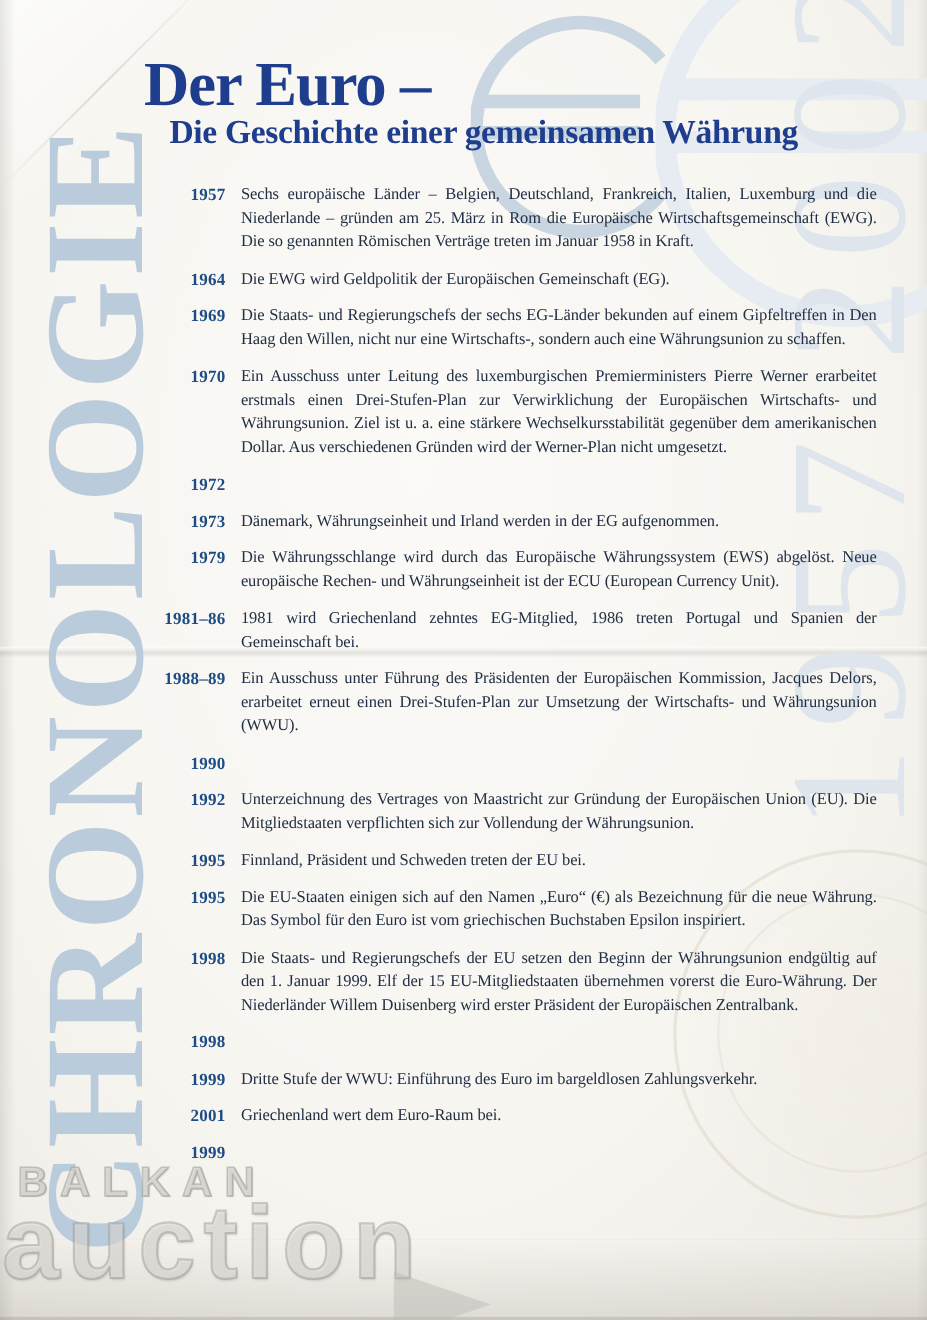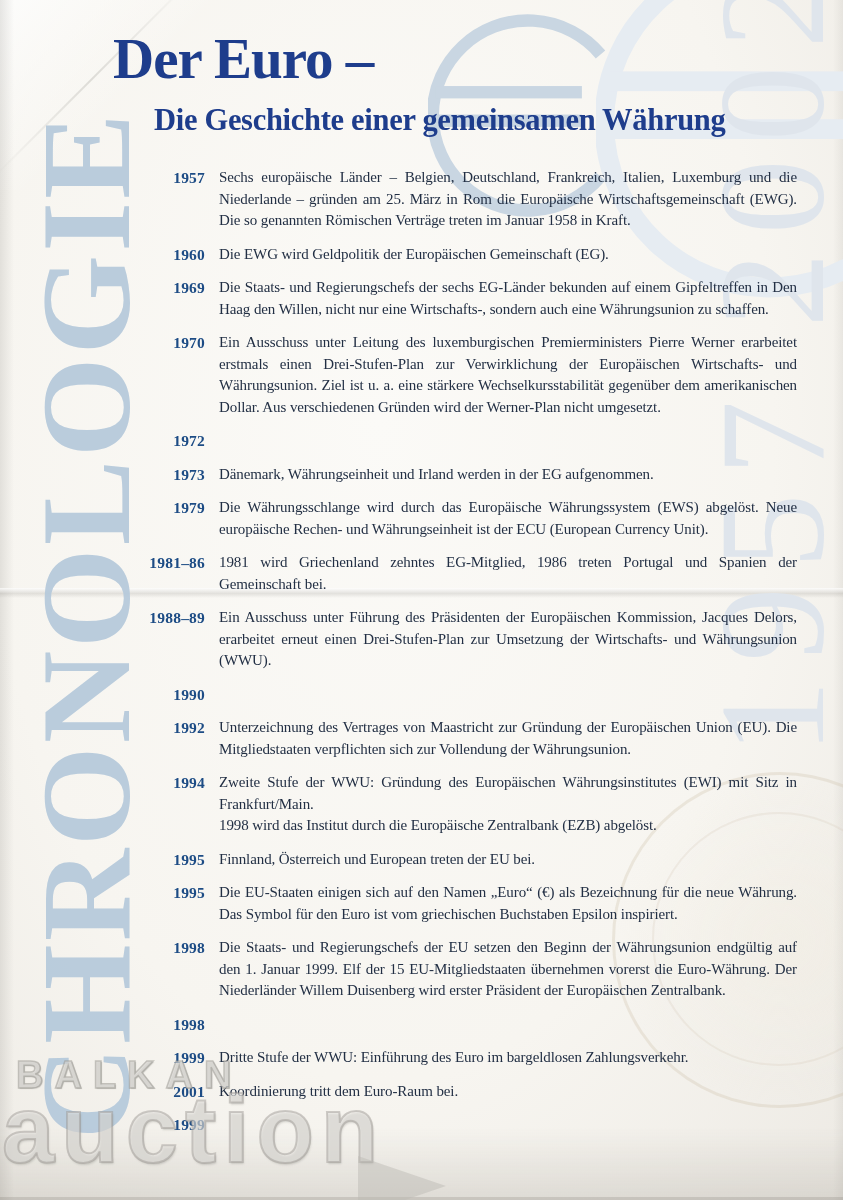--- a/index.html
+++ b/index.html
@@ -35,21 +35,21 @@
     color:#dfe5ec;line-height:1;
   }
   .euro-main{position:absolute;left:428px;top:-10px;}
   .euro-faint{position:absolute;left:596px;top:-96px;}
   .coin-ring{position:absolute;left:612px;top:772px;width:330px;height:330px;border-radius:50%;
     border:3px solid rgba(205,193,168,.30);
     background:radial-gradient(circle, rgba(242,236,222,.30) 0%, rgba(242,236,222,0) 70%);}
   .coin-ring-inner{position:absolute;left:652px;top:812px;width:250px;height:250px;border-radius:50%;
     border:2px solid rgba(208,198,178,.22);}
   
-  .title{position:absolute;left:113px;top:28px;margin:0;
+  .title{position:absolute;left:113px;top:28px;margin:18px;
     font-size:57px;font-weight:bold;color:#1e3d8c;letter-spacing:-1px;line-height:1.1;}
   .subtitle{position:absolute;left:154px;top:103px;margin:0;
     font-size:30.5px;font-weight:bold;color:#1e3d8c;letter-spacing:-.3px;line-height:1.15;}
   .timeline{position:absolute;left:131px;top:167px;width:666px;}
   .entry{display:flex;margin-bottom:12px;}
   .entry .year{flex:0 0 74px;text-align:right;font-weight:bold;
     font-size:15.5px;line-height:21.5px;color:#1d4c85;letter-spacing:.2px;}
   .entry .text{margin-left:14px;width:578px;text-align:justify;white-space:pre-line;
     font-size:15px;line-height:21.5px;color:#222f44;letter-spacing:-.1px;}
   
@@ -106,21 +106,21 @@
 
   
   <section class="timeline">
 
       <div class="entry">
         <div class="year">1957</div>
         <div class="text">Sechs europäische Länder – Belgien, Deutschland, Frankreich, Italien, Luxemburg und die Niederlande – gründen am 25. März in Rom die Europäische Wirtschaftsgemeinschaft (EWG). Die so genannten Römischen Verträge treten im Januar 1958 in Kraft.</div>
       </div>
 
       <div class="entry">
-        <div class="year">1960</div>
+        <div class="year">1964</div>
         <div class="text">Die EWG wird Geldpolitik der Europäischen Gemeinschaft (EG).</div>
       </div>
 
       <div class="entry">
         <div class="year">1969</div>
         <div class="text">Die Staats- und Regierungschefs der sechs EG-Länder bekunden auf einem Gipfeltreffen in Den Haag den Willen, nicht nur eine Wirtschafts-, sondern auch eine Währungsunion zu schaffen.</div>
       </div>
 
       <div class="entry">
         <div class="year">1970</div>
@@ -153,29 +153,24 @@
 
       <div class="entry">
         <div class="year">1990</div>
       </div>
 
       <div class="entry">
         <div class="year">1992</div>
         <div class="text">Unterzeichnung des Vertrages von Maastricht zur Gründung der Europäischen Union (EU). Die Mitgliedstaaten verpflichten sich zur Vollendung der Währungsunion.</div>
       </div>
 
-      <div class="entry">
-        <div class="year">1994</div>
-        <div class="text">Zweite Stufe der WWU: Gründung des Europäischen Währungsinstitutes (EWI) mit Sitz in Frankfurt/Main.
-1998 wird das Institut durch die Europäische Zentralbank (EZB) abgelöst.</div>
-      </div>
 
       <div class="entry">
         <div class="year">1995</div>
-        <div class="text">Finnland, Österreich und European treten der EU bei.</div>
+        <div class="text">Finnland, Präsident und Schweden treten der EU bei.</div>
       </div>
 
       <div class="entry">
         <div class="year">1995</div>
         <div class="text">Die EU-Staaten einigen sich auf den Namen „Euro“ (€) als Bezeichnung für die neue Währung. Das Symbol für den Euro ist vom griechischen Buchstaben Epsilon inspiriert.</div>
       </div>
 
       <div class="entry">
         <div class="year">1998</div>
         <div class="text">Die Staats- und Regierungschefs der EU setzen den Beginn der Währungsunion endgültig auf den 1. Januar 1999. Elf der 15 EU-Mitgliedstaaten übernehmen vorerst die Euro-Währung. Der Niederländer Willem Duisenberg wird erster Präsident der Europäischen Zentralbank.</div>
@@ -185,21 +180,21 @@
         <div class="year">1998</div>
       </div>
 
       <div class="entry">
         <div class="year">1999</div>
         <div class="text">Dritte Stufe der WWU: Einführung des Euro im bargeldlosen Zahlungsverkehr.</div>
       </div>
 
       <div class="entry">
         <div class="year">2001</div>
-        <div class="text">Koordinierung tritt dem Euro-Raum bei.</div>
+        <div class="text">Griechenland wert dem Euro-Raum bei.</div>
       </div>
 
       <div class="entry">
         <div class="year">1999</div>
       </div>
     </section>
 
   
   <div class="wm wm-auction">auction</div>
   <div class="wm wm-balkan">BALKAN</div>

